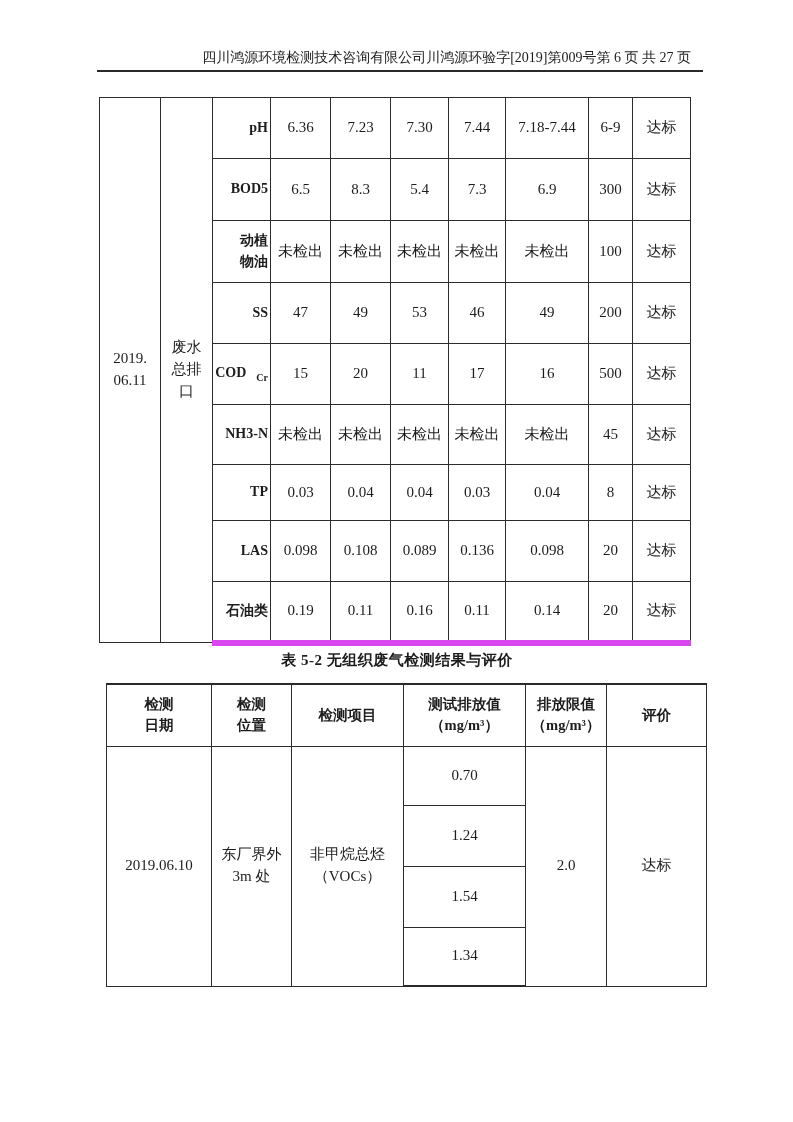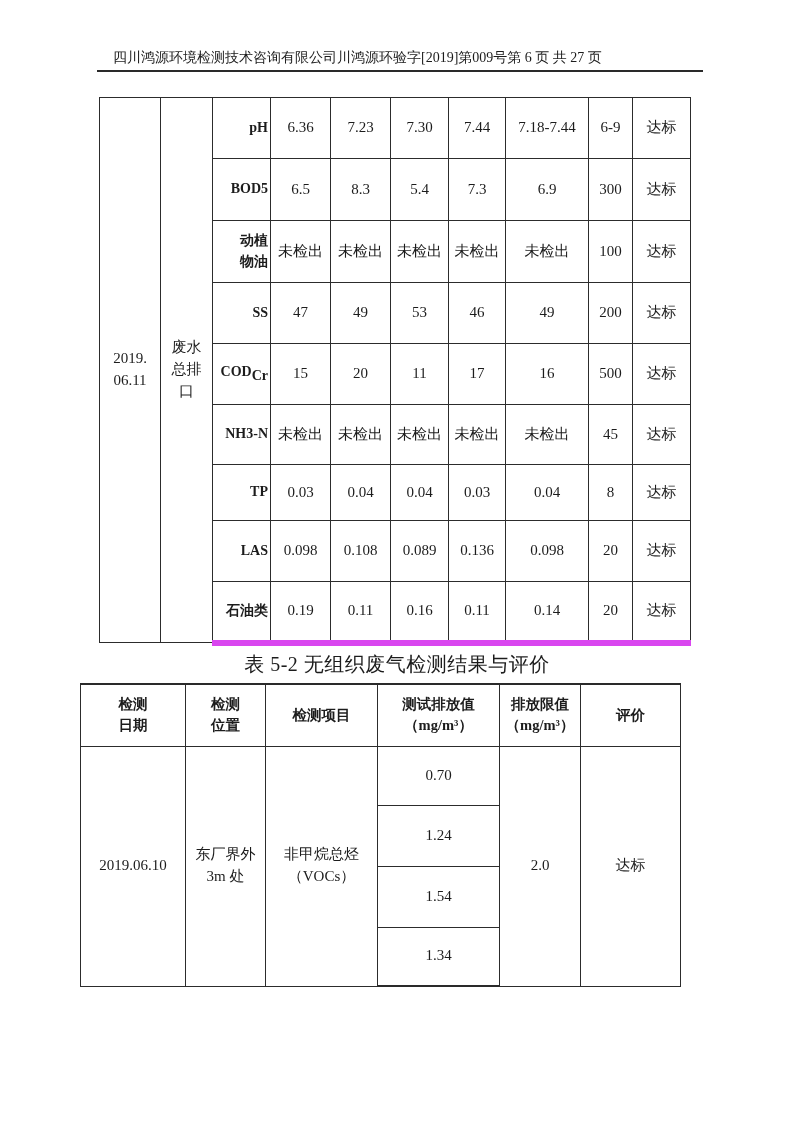--- a/index.html
+++ b/index.html
@@ -8,21 +8,21 @@
     position:relative;
     width:793px; height:1122px;
     background:#ffffff;
     font-family:"Liberation Serif","DejaVu Serif",serif;
     color:#1c1c1c;
     overflow:hidden;
   }
   
   .doc-header {
     position:absolute; top:49px; left:99px; width:592px;
-    display:flex; justify-content:flex-start; align-items:baseline;
+    display:flex; justify-content:flex-end; align-items:baseline;
     font-size:14px; white-space:nowrap;
   }
   .doc-header .company { padding-left:14px; }
   .header-rule {
     position:absolute; top:70px; left:97px; width:606px; height:2px;
     background:#2a2a2a;
   }
   
   table { border-collapse:collapse; table-layout:fixed; }
   td, th {
@@ -31,29 +31,29 @@
     font-size:15px; font-weight:normal;
     padding:1px 2px;
     white-space:pre-line;
     line-height:1.45;
     overflow:hidden;
   }
   
   .t1 { position:absolute; top:97px; left:99px; width:591px; }
   .t1 td.item { font-weight:bold; font-size:14px;text-align:right; }
   .t1 tr.last td { border-bottom:6px solid #d946ef; }
-  .t1 td sub { font-size:14px; font-weight:bold; }
+  .t1 td sub { font-size:10px; font-weight:bold;margin-left:10px; }
   
   .t2-title {
     position:absolute; top:651px; left:97px; width:600px;
-    text-align:center; font-weight:normal; font-size:20px;
+    text-align:center; font-weight:bold; font-size:15px;
     letter-spacing:0.5px;
   }
   
-  .t2 { position:absolute; top:683px; left:80px; width:600px;border-radius:13px; }
+  .t2 { position:absolute; top:683px; left:106px; width:600px;border-radius:13px; }
   .t2 th {
     font-weight:bold; font-size:14.5px;
     border-top:2px solid #2a2a2a;
   }
   .t2 tr.last-sub td { border-bottom:2px solid #2a2a2a;margin-left:28px; }
 </style>
 </head>
 <body>
 
 <div class="page">

